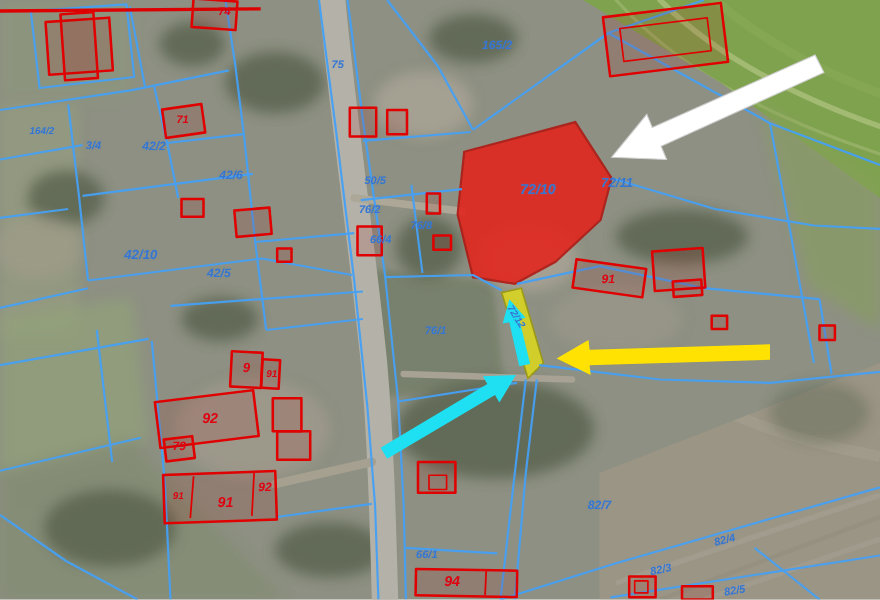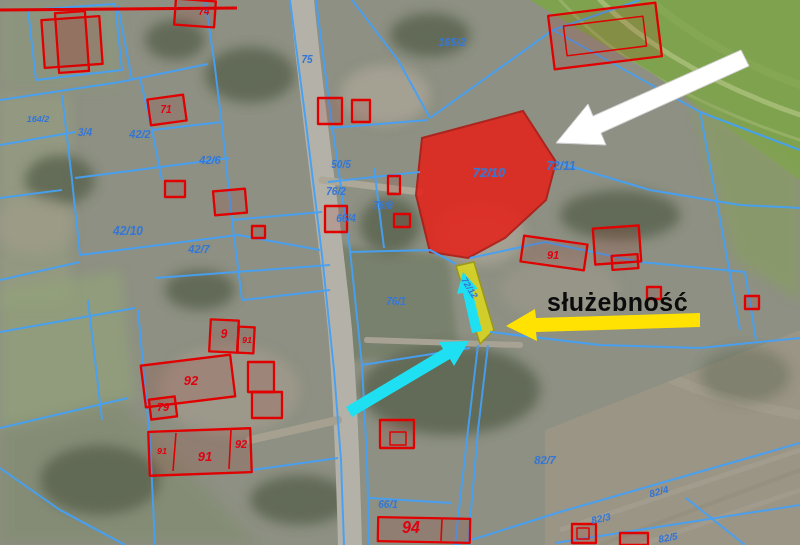--- a/index.html
+++ b/index.html
@@ -190,48 +190,47 @@
 
     <g>
       <polygon points="741,50 593,116 588,104 556,143 606,145 601,133 749,66" fill="#ffffff" stroke="#cfcfcf" stroke-width="1"></polygon>
       <polygon points="700,313 536,318 535,309 506,326 537,341 536,332 700,327" fill="#ffe202"></polygon>
       <polygon points="482,331 472,290 478,289 463,272 457,294 463,293 472,333" fill="#1ee0f2"></polygon>
       <polygon points="352,417 450,359 454,366 469,341 439,342 443,349 346,407" fill="#1ee0f2"></polygon>
     </g>
   </svg>
 
   <div id="label-layer">
-    <div class="annotation-sluz">służebność</div>
   <span class="map-label parcel" style="left: 38px; top: 119px; font-size: 9px; transform: translate(-50%, -50%);">164/2</span>
       <span class="map-label parcel" style="left: 452px; top: 42px; font-size: 11px; transform: translate(-50%, -50%);">165/2</span>
       <span class="map-label parcel" style="left: 307px; top: 60px; font-size: 10px; transform: translate(-50%, -50%);">75</span>
       <span class="map-label parcel" style="left: 341px; top: 165px; font-size: 10px; transform: translate(-50%, -50%);">50/5</span>
       <span class="map-label parcel" style="left: 336px; top: 192px; font-size: 10px; transform: translate(-50%, -50%);">76/2</span>
       <span class="map-label parcel" style="left: 346px; top: 219px; font-size: 10px; transform: translate(-50%, -50%);">66/4</span>
       <span class="map-label parcel" style="left: 383px; top: 206px; font-size: 10px; transform: translate(-50%, -50%);">76/8</span>
       <span class="map-label parcel" style="left: 140px; top: 134px; font-size: 11px; transform: translate(-50%, -50%);">42/2</span>
       <span class="map-label parcel" style="left: 85px; top: 133px; font-size: 10px; transform: translate(-50%, -50%);">3/4</span>
       <span class="map-label parcel" style="left: 210px; top: 160px; font-size: 11px; transform: translate(-50%, -50%);">42/6</span>
       <span class="map-label parcel" style="left: 128px; top: 231px; font-size: 12px; transform: translate(-50%, -50%);">42/10</span>
-      <span class="map-label parcel" style="left: 199px; top: 249px; font-size: 11px; transform: translate(-50%, -50%);">42/7</span>
+      <span class="map-label parcel" style="left: 199px; top: 249px; font-size: 11px; transform: translate(-50%, -50%);">42/5</span>
       <span class="map-label parcel" style="left: 489px; top: 172px; font-size: 13px; transform: translate(-50%, -50%);">72/10</span>
       <span class="map-label parcel" style="left: 561px; top: 166px; font-size: 12px; transform: translate(-50%, -50%); text-align: center;">72/11</span>
       <span class="map-label parcel" style="left: 396px; top: 302px; font-size: 10px; transform: translate(-50%, -50%);">76/1</span>
       <span class="map-label parcel" style="left: 469px; top: 288px; font-size: 9px; transform: translate(-50%, -50%) rotate(58deg);">72/12</span>
       <span class="map-label parcel" style="left: 545px; top: 460px; font-size: 11px; transform: translate(-50%, -50%); text-align: right;">82/7</span>
       <span class="map-label parcel" style="left: 388px; top: 505px; font-size: 10px; transform: translate(-50%, -50%);">66/1</span>
       <span class="map-label parcel" style="left: 659px; top: 492px; font-size: 10px; transform: translate(-50%, -50%) rotate(-15deg);">82/4</span>
       <span class="map-label parcel" style="left: 601px; top: 519px; font-size: 10px; transform: translate(-50%, -50%) rotate(-12deg);">82/3</span>
       <span class="map-label parcel" style="left: 668px; top: 538px; font-size: 10px; transform: translate(-50%, -50%) rotate(-10deg);">82/5</span>
       <span class="map-label building" style="left: 204px; top: 12px; font-size: 10px; transform: translate(-50%, -50%); text-align: center;">74</span>
       <span class="map-label building" style="left: 166px; top: 110px; font-size: 10px; transform: translate(-50%, -50%);">71</span>
       <span class="map-label building" style="left: 224px; top: 334px; font-size: 12px; transform: translate(-50%, -50%);">9</span>
       <span class="map-label building" style="left: 247px; top: 340px; font-size: 9px; transform: translate(-50%, -50%);">91</span>
       <span class="map-label building" style="left: 191px; top: 380px; font-size: 13px; transform: translate(-50%, -50%);">92</span>
       <span class="map-label building" style="left: 163px; top: 407px; font-size: 11px; transform: translate(-50%, -50%);">79</span>
       <span class="map-label building" style="left: 162px; top: 451px; font-size: 9px; transform: translate(-50%, -50%);">91</span>
       <span class="map-label building" style="left: 205px; top: 456px; font-size: 13px; transform: translate(-50%, -50%);">91</span>
       <span class="map-label building" style="left: 241px; top: 444px; font-size: 11px; transform: translate(-50%, -50%);">92</span>
       <span class="map-label building" style="left: 553px; top: 255px; font-size: 11px; transform: translate(-50%, -50%);">91</span>
-      <span class="map-label building" style="left: 411px; top: 528px; font-size: 16px; transform: translate(-50%, -50%); text-align: right;">94</span>
+      <span class="map-label building" style="left: 411px; top: 528px; font-size: 13px; transform: translate(-50%, -50%); text-align: right;">94</span>
     </div>
 
 </div>
 
 </body></html>

